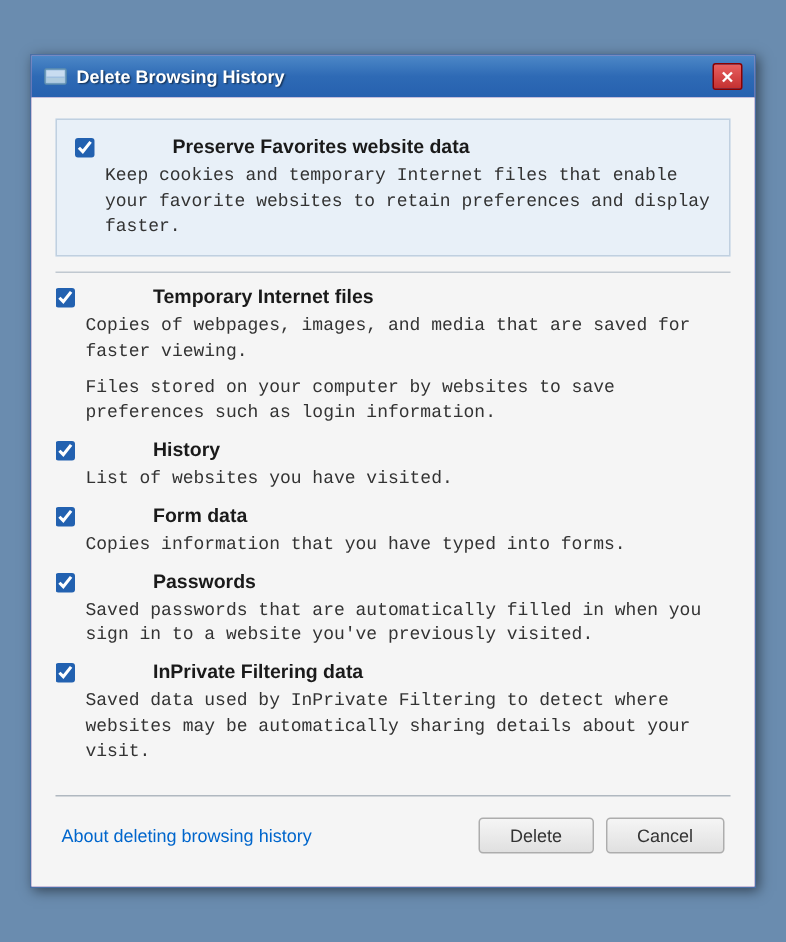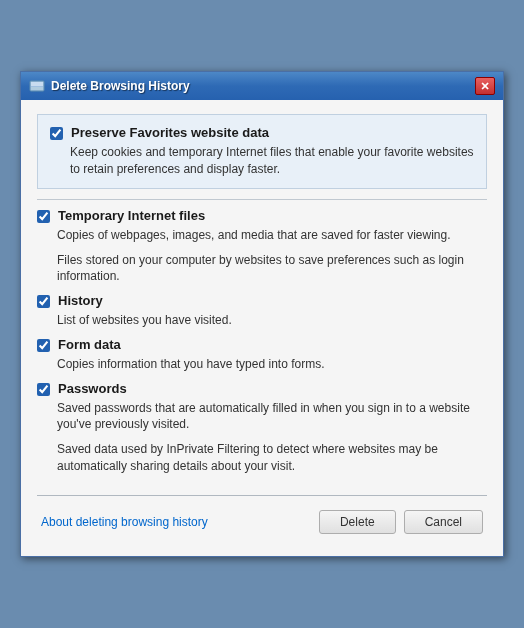--- a/index.html
+++ b/index.html
@@ -75,40 +75,42 @@
       background: #e8f0f8;
       border: 1px solid #c0d0e0;
       padding: 10px 12px;
       margin-bottom: 10px;
     }
 
     .checkbox-row {
       display: flex;
       align-items: center;
       margin-bottom: 4px;
+      gap: 44px;
     }
 
     .checkbox-row input[type="checkbox"] {
       margin-top: 2px;
       margin-right: 8px;
       flex-shrink: 0;
       accent-color: #2261b0;
     }
 
     .option-label {
       font-size: 13px;
       font-weight: bold;
       color: #1a1a1a;
     }
 
     .option-desc {
       font-size: 12px;
       color: #333;
       margin-left: 20px;
       line-height: 1.4;
+      font-family: Liberation Mono, monospace;
     }
 
     .divider {
       border: none;
       border-top: 1px solid #c0c8d0;
       margin: 8px 0;
     }
 
     .options-list {
       padding: 0 0 4px 0;
@@ -217,20 +219,24 @@
 
       <div class="option-item">
         <div class="checkbox-row">
           <input type="checkbox" checked="" style="">
           <span class="option-label">Passwords</span>
         </div>
         <div class="option-desc">Saved passwords that are automatically filled in when you sign in to a website you've previously visited.</div>
       </div>
 
       <div class="option-item">
+        <div class="checkbox-row">
+          <input type="checkbox" checked="" style="">
+          <span class="option-label">InPrivate Filtering data</span>
+        </div>
         <div class="option-desc">Saved data used by InPrivate Filtering to detect where websites may be automatically sharing details about your visit.</div>
       </div>
 
     </div>
 
     <hr class="footer-divider">
 
     <div class="dialog-footer">
       <a class="help-link" href="#">About deleting browsing history</a>
       <div class="footer-buttons">

